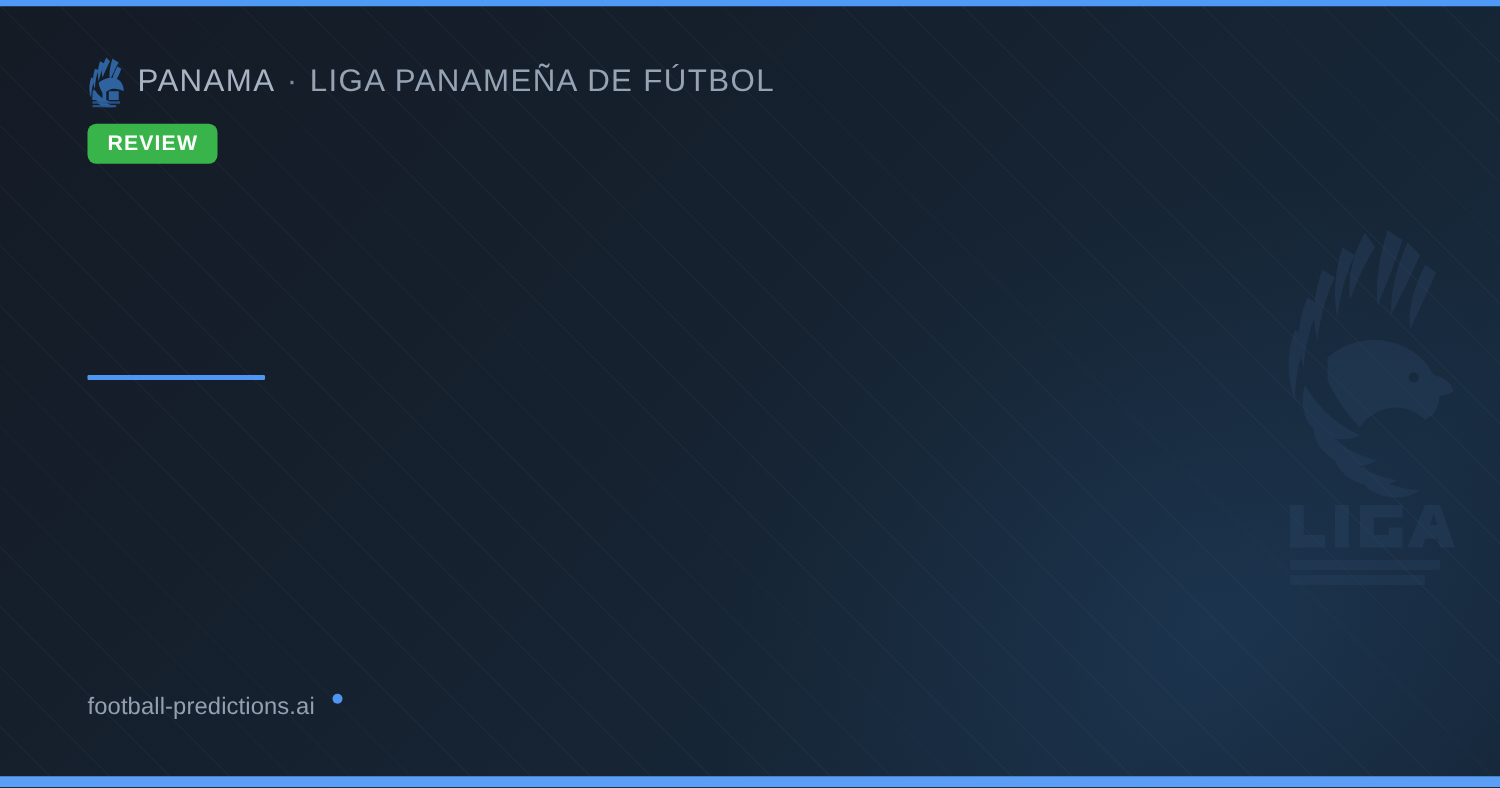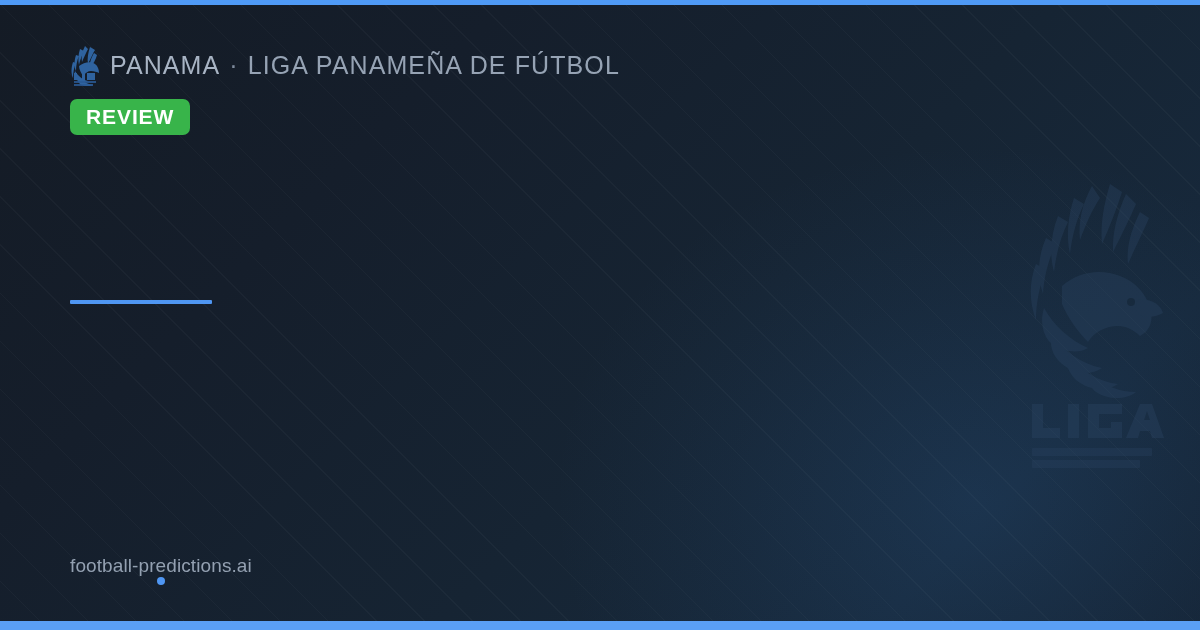--- a/index.html
+++ b/index.html
@@ -92,21 +92,21 @@
   .crumb-country { color:#a8b4c4; }
   .crumb-sep { color:#7e8b9c; padding:0 9px; }
   .crumb-league { color:#96a3b4; }
 
   .badge {
     position:absolute;
     left:0; top:99px;
     display:inline-block;
     background:#38b44a;
     color:#ffffff;
-    font-size:21px;
+    font-size:17px;
     font-weight:bold;
     letter-spacing:0.9px;
     padding:7px 16px 8px 16px;
     border-radius:7px;
     line-height:1;
   }
 
   .title {
     position:absolute;
     left:0; top:140px;
@@ -122,23 +122,22 @@
     position:absolute;
     left:0; top:300px;
     width:142px; height:4px;
     background:#4f96f2;
     border-radius:1px;
   }
 
   .footer {
     position:absolute;
     left:0; top:555px;
-    display:flex; align-items:center;
+    display:flex; 
     height:28px;
-    flex-direction:column;
   }
   .footer-site {
     font-size:19px;
     font-weight:400;
     color:#93a0b1;
     letter-spacing:0.1px;
   }
   .footer-dot {
     width:8px; height:8px;
     border-radius:50%;

